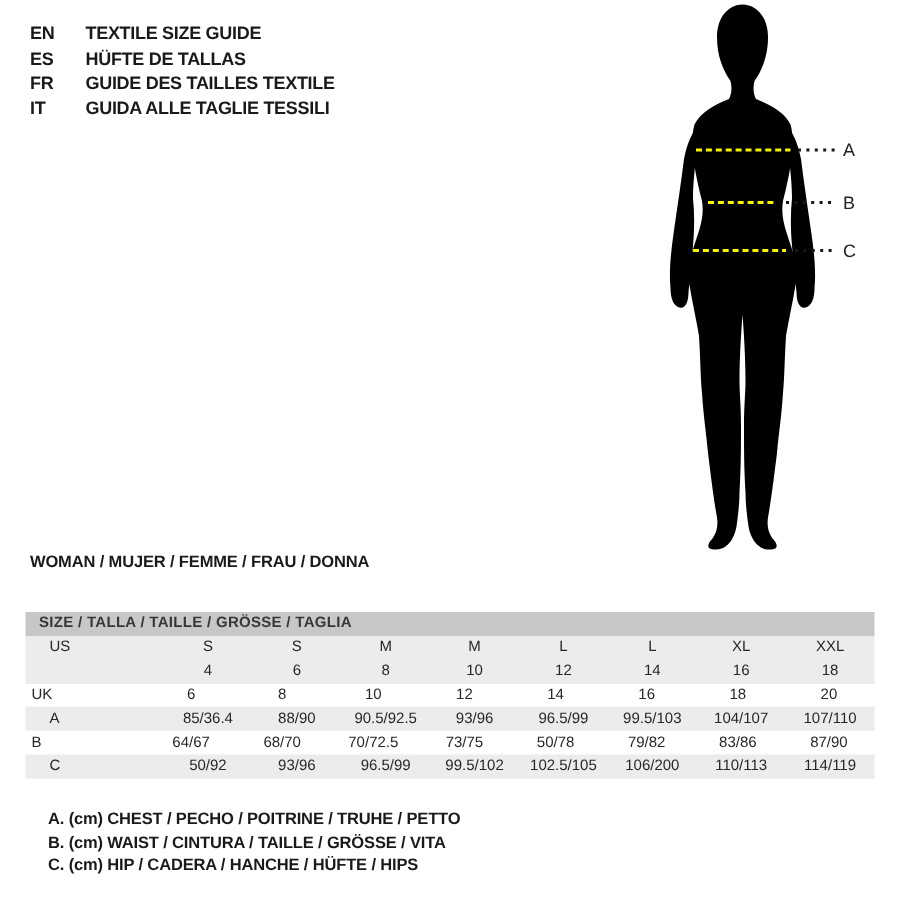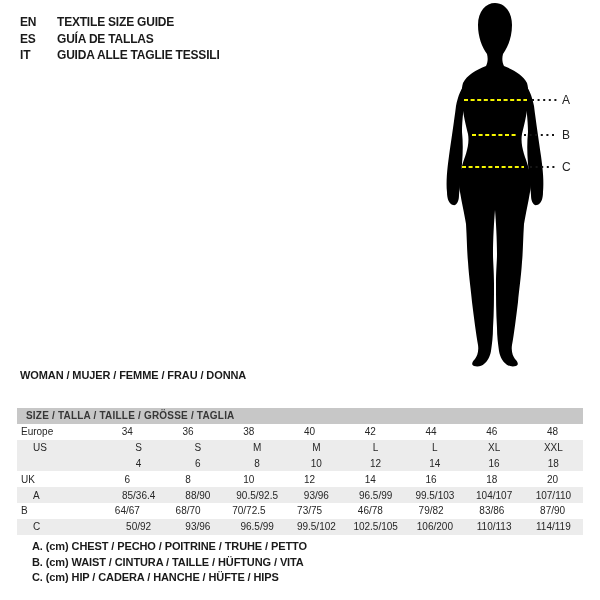--- a/index.html
+++ b/index.html
@@ -32,21 +32,25 @@
 </head>
 <body>
 
 <div class="lang-list" id="lang-list">
     <div class="lang-row">
       <span class="lang-code">EN</span>
       <span>TEXTILE SIZE GUIDE</span>
     </div>
     <div class="lang-row">
       <span class="lang-code">ES</span>
-      <span>GUÍA DE TALLAS</span>
+      <span>HÜFTE DE TALLAS</span>
+    </div>
+    <div class="lang-row">
+      <span class="lang-code">FR</span>
+      <span>GUIDE DES TAILLES TEXTILE</span>
     </div>
     <div class="lang-row">
       <span class="lang-code">IT</span>
       <span>GUIDA ALLE TAGLIE TESSILI</span>
     </div>
   </div>
 
 <div class="figure-wrap">
   <svg width="180" height="375" viewBox="0 0 180 375" xmlns="http://www.w3.org/2000/svg">
     <g fill="#000">
@@ -87,31 +91,20 @@
     <line x1="110" y1="167" x2="137" y2="167" stroke="#161616" stroke-width="2" stroke-dasharray="2 3.6"></line>
     <text x="142" y="171" font-size="12" fill="#222">C</text>
   </svg>
 </div>
 
 <div class="section-title">WOMAN / MUJER / FEMME / FRAU / DONNA</div>
 
 <div class="size-table">
   <div class="size-table-header">SIZE / TALLA / TAILLE / GRÖSSE / TAGLIA</div>
   <div id="size-rows">
-      <div class="size-row">
-        <div class="size-row-label">Europe</div>
-        <div class="size-cell">34</div>
-        <div class="size-cell">36</div>
-        <div class="size-cell">38</div>
-        <div class="size-cell">40</div>
-        <div class="size-cell">42</div>
-        <div class="size-cell">44</div>
-        <div class="size-cell">46</div>
-        <div class="size-cell">48</div>
-      </div>
       <div class="size-row shaded">
         <div class="size-row-label">US</div>
         <div class="size-cell">S</div>
         <div class="size-cell">S</div>
         <div class="size-cell">M</div>
         <div class="size-cell">M</div>
         <div class="size-cell">L</div>
         <div class="size-cell">L</div>
         <div class="size-cell">XL</div>
         <div class="size-cell">XXL</div>
@@ -148,36 +141,36 @@
         <div class="size-cell">99.5/103</div>
         <div class="size-cell">104/107</div>
         <div class="size-cell">107/110</div>
       </div>
       <div class="size-row">
         <div class="size-row-label">B</div>
         <div class="size-cell">64/67</div>
         <div class="size-cell">68/70</div>
         <div class="size-cell">70/72.5</div>
         <div class="size-cell">73/75</div>
-        <div class="size-cell">46/78</div>
+        <div class="size-cell">50/78</div>
         <div class="size-cell">79/82</div>
         <div class="size-cell">83/86</div>
         <div class="size-cell">87/90</div>
       </div>
       <div class="size-row shaded">
         <div class="size-row-label">C</div>
         <div class="size-cell">50/92</div>
         <div class="size-cell">93/96</div>
         <div class="size-cell">96.5/99</div>
         <div class="size-cell">99.5/102</div>
         <div class="size-cell">102.5/105</div>
         <div class="size-cell">106/200</div>
         <div class="size-cell">110/113</div>
         <div class="size-cell">114/119</div>
       </div>
     </div>
 </div>
 
 <div class="legend" id="legend">
     <div>A. (cm) CHEST / PECHO / POITRINE / TRUHE / PETTO</div>
-    <div>B. (cm) WAIST / CINTURA / TAILLE / HÜFTUNG / VITA</div>
+    <div>B. (cm) WAIST / CINTURA / TAILLE / GRÖSSE / VITA</div>
     <div>C. (cm) HIP / CADERA / HANCHE / HÜFTE / HIPS</div>
   </div>
 
 </body></html>

